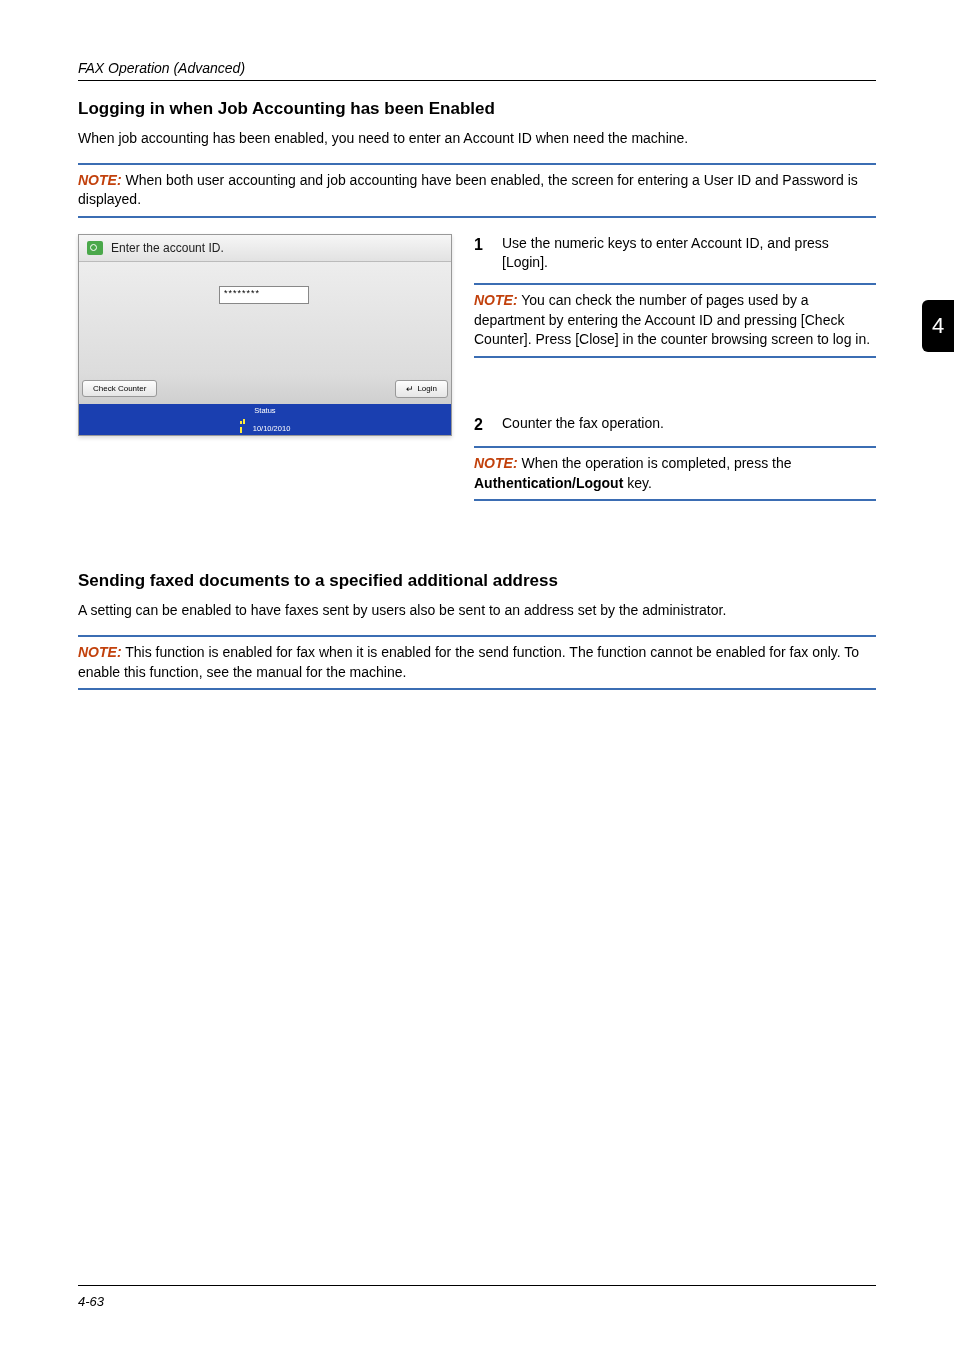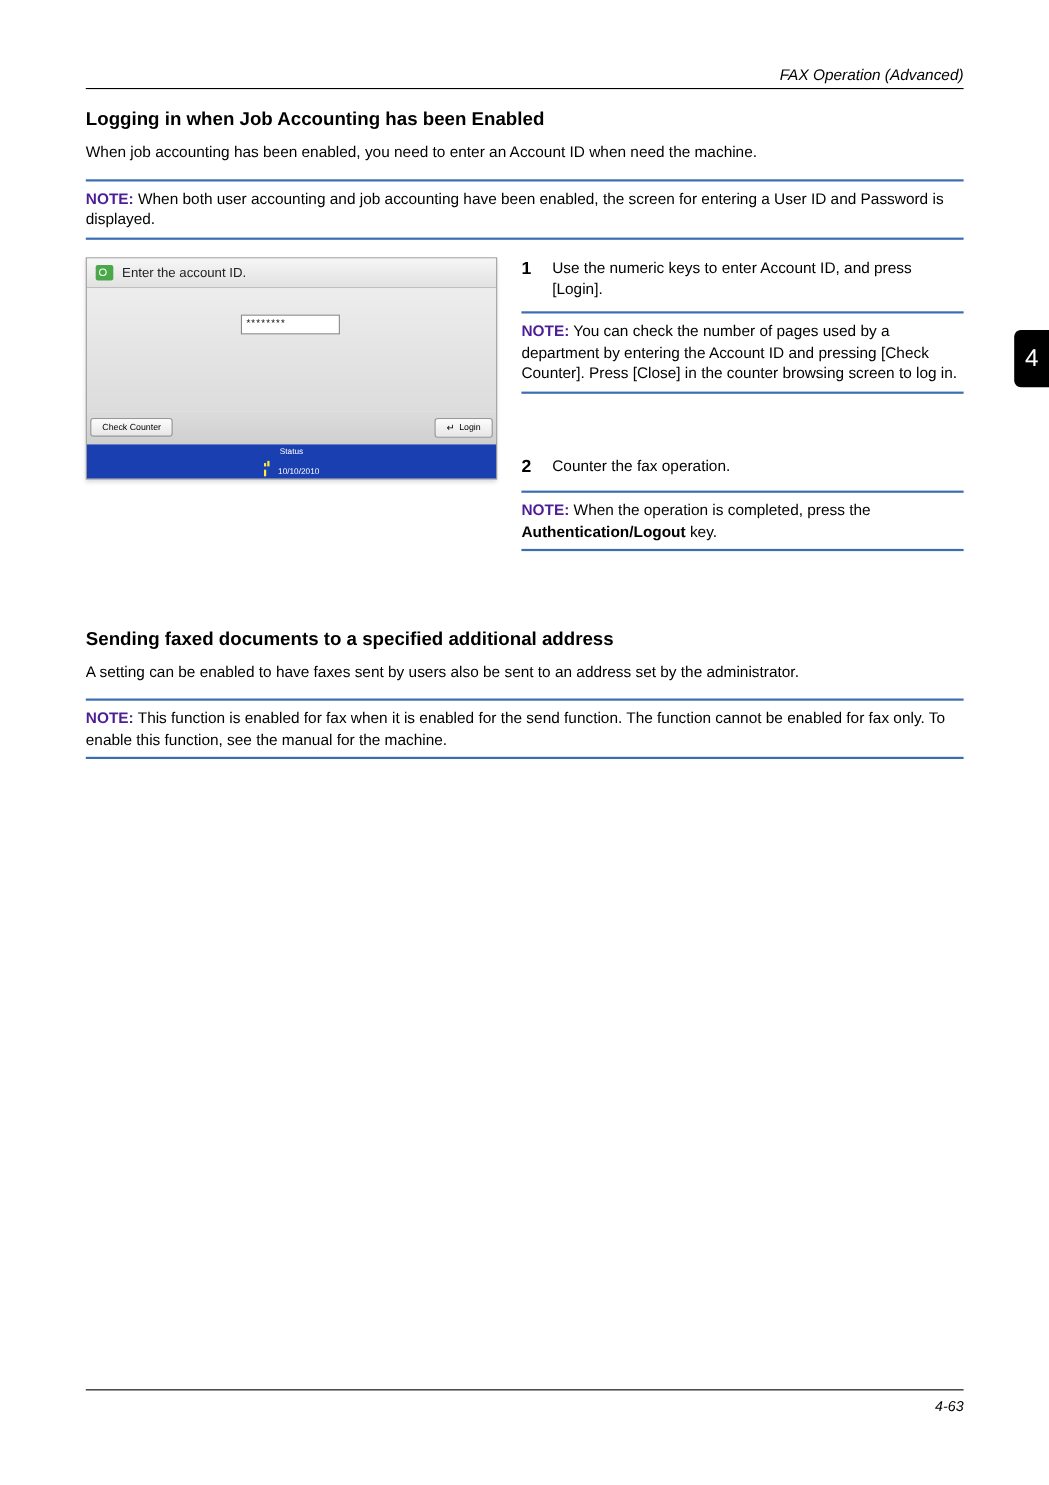--- a/index.html
+++ b/index.html
@@ -10,21 +10,21 @@
     color: #000;
     width: 954px;
   }
   .page {
     padding: 60px 78px 40px 78px;
     box-sizing: border-box;
     min-height: 1350px;
     position: relative;
   }
   .running-head {
-    text-align: right;
+    text-align: left;
     font-style: italic;
     font-size: 14px;
     margin-bottom: 4px;
   }
   .top-rule {
     border: none;
     border-top: 1px solid #000;
     margin: 0 0 18px 0;
   }
   .h2 {
@@ -39,22 +39,23 @@
   }
   .note-block {
     border-top: 2px solid #3b6db3;
     border-bottom: 2px solid #3b6db3;
     padding: 6px 0 6px 0;
     margin: 10px 0 16px 0;
     font-size: 14px;
     line-height: 1.4;
   }
   .note-label {
-    color: #4c1d95;
+    color: #c2410c;
     font-weight: bold;
+    font-style: italic;
   }
   .two-col {
     display: flex;
     gap: 24px;
     align-items: flex-start;
     margin-bottom: 16px;
   }
   .col-left {
     width: 372px;
     flex: 0 0 372px;
@@ -84,24 +85,24 @@
     color: #fff;
     font-size: 22px;
     display: flex;
     align-items: center;
     justify-content: center;
     border-top-left-radius: 6px;
     border-bottom-left-radius: 6px;
   }
   .footer {
     position: absolute;
-    bottom: 62px;
+    bottom: 40px;
     left: 78px;
     right: 78px;
-    text-align: right;
+    text-align: left;
   }
   .footer-rule {
     border: none;
     border-top: 1px solid #000;
     margin: 0 0 6px 0;
   }
   .page-num {
     font-style: italic;
     font-size: 13px;
   }

